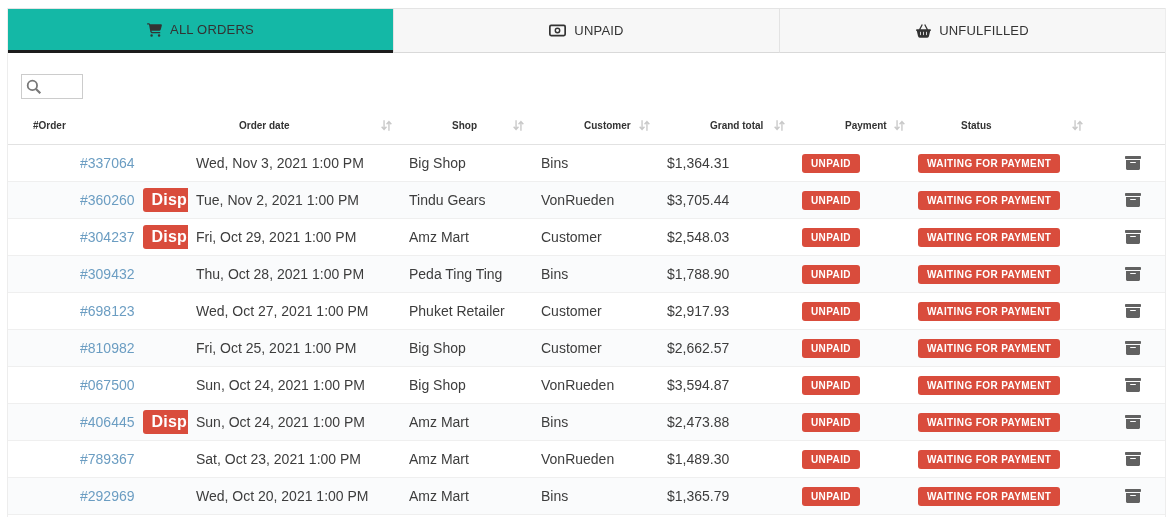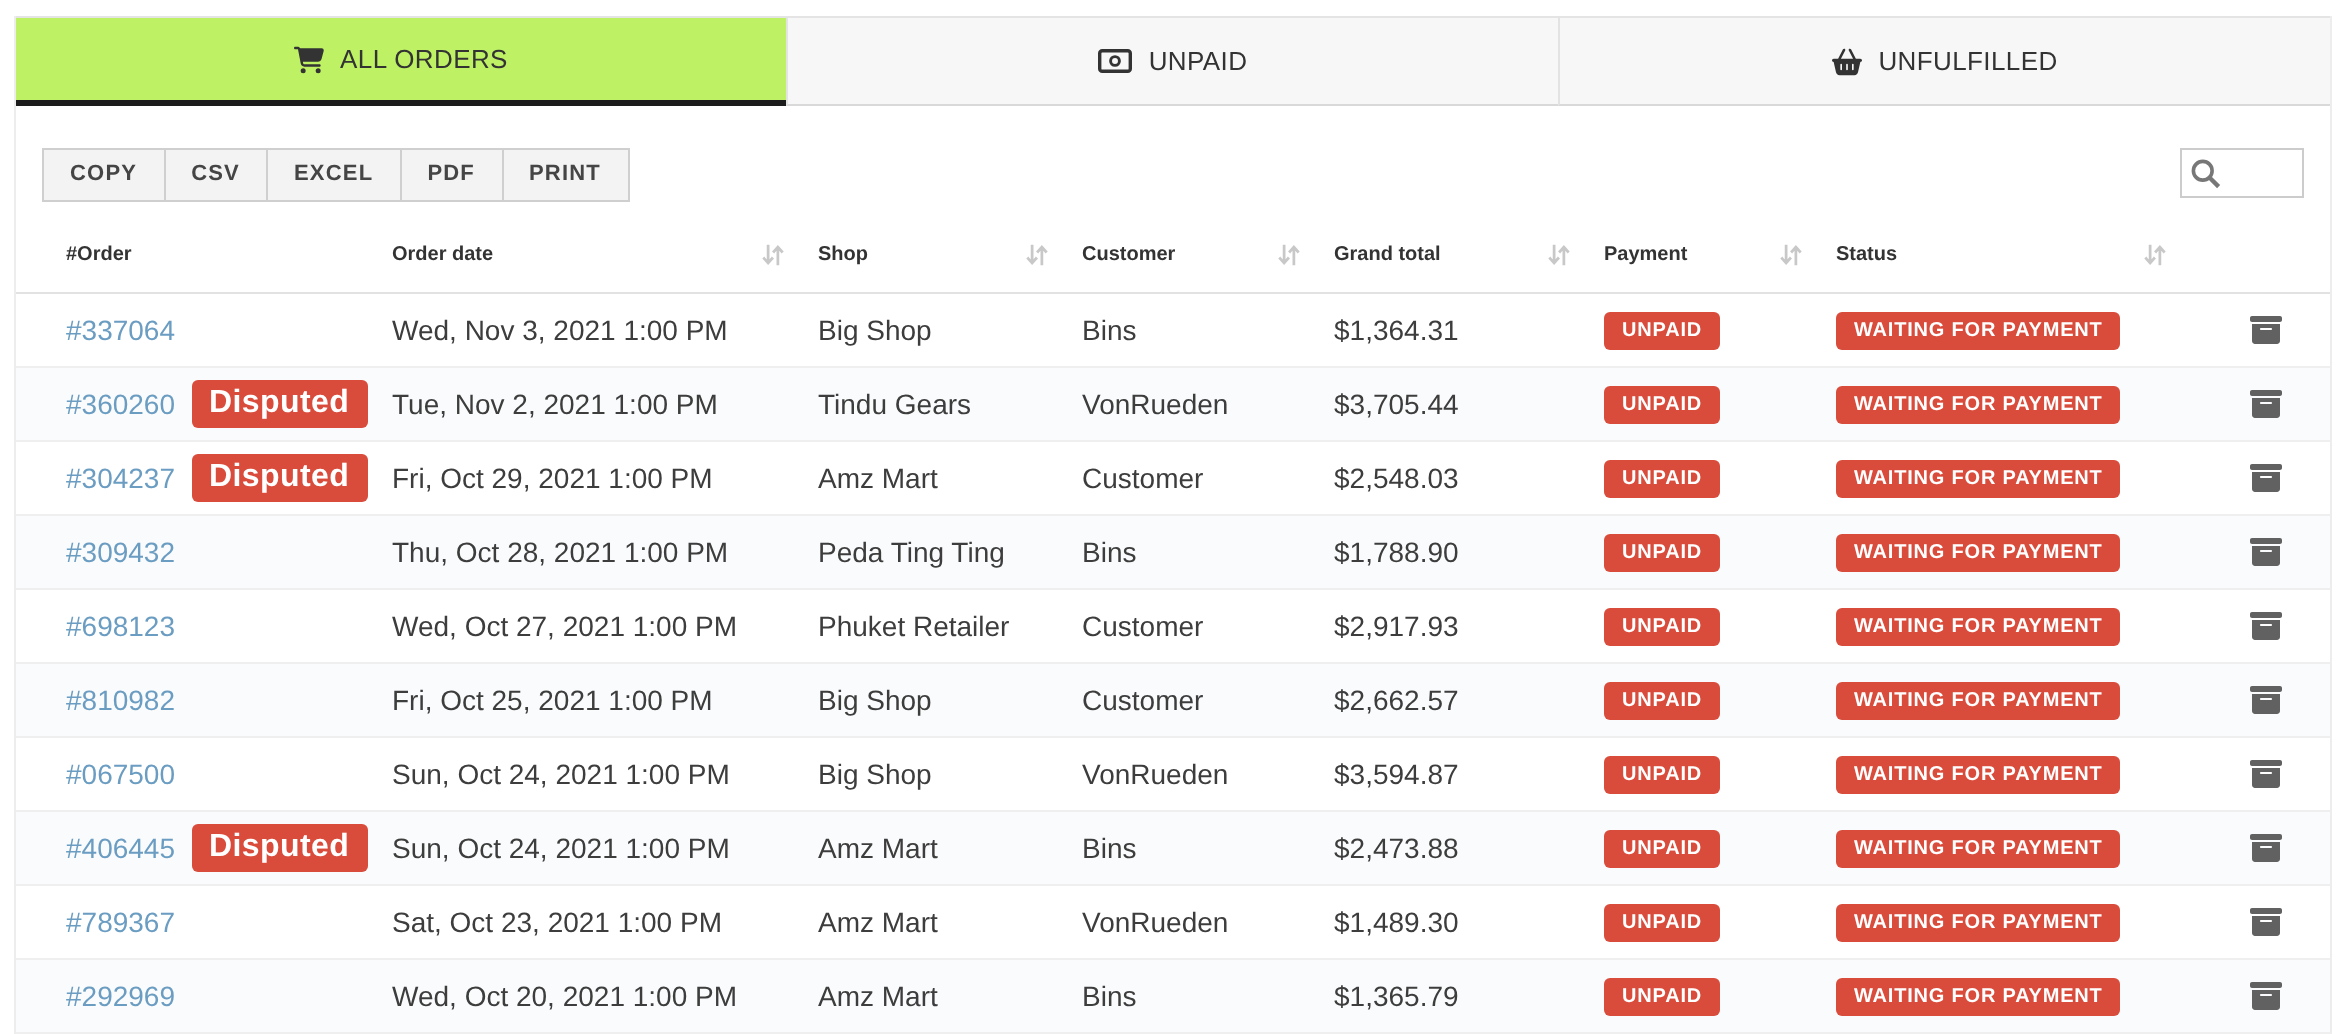--- a/index.html
+++ b/index.html
@@ -11,21 +11,21 @@
   .panel { margin:8px 7px 0; border-left:1px solid #ededed; border-right:1px solid #ededed; min-height:509px; }
 
   
   .tabs { display:flex; border-top:1px solid #e4e4e4; }
   .tab {
     flex:1; height:44px; display:flex; align-items:center; justify-content:center; gap:8px;
     background:#f7f7f7; border-bottom:1px solid #d9d9d9; border-left:1px solid #e3e3e3;
     font-size:13px; font-weight:400; color:#333; letter-spacing:.2px; cursor:pointer; white-space:nowrap;
   }
   .tab:first-child { border-left:none; }
-  .tab.active { background:#bef264; border-bottom:3px solid var(--underline,#1c1c1c); }
+  .tab.active { background:#14b8a6; border-bottom:3px solid var(--underline,#1c1c1c); }
   .tab .ticon { display:flex; align-items:center; }
 
   
   .toolbar { display:flex; justify-content:space-between; align-items:flex-start; padding:21px 13px 11px 13px; }
   .btn-group { display:inline-flex; }
   .btn {
     background:#f3f3f3; border:1px solid #cfcfcf; border-left-width:0;
     padding:6px 13px; font-size:11px; font-weight:700; color:#454545; letter-spacing:.6px;
     cursor:pointer; font-family:inherit; line-height:1.2;
   }
@@ -33,27 +33,27 @@
   .search { position:relative; width:62px; height:25px; border:1px solid #ccc; background:#fff; }
   .search .sicon { position:absolute; left:3px; top:3px; pointer-events:none; }
   .search input { width:100%; height:100%; border:none; outline:none; background:transparent; padding:2px 3px 2px 24px; font-size:12px; font-family:inherit; }
 
   
   table { width:100%; border-collapse:collapse; font-size:14px; table-layout:fixed; }
   thead th {
     text-align:left; font-weight:700; font-size:10px; color:#333;
     padding:9px 8px 12px; border-bottom:1px solid #e2e2e2;
   }
-  .thwrap { display:flex; align-items:center; justify-content:space-between; gap:6px; }
+  .thwrap { display:flex; align-items:center; justify-content:space-between; gap:6px;margin-left:43px; }
   .sorti { flex:0 0 auto; opacity:.95; }
   tbody td { padding:0 8px; height:37px; border-bottom:1px solid #efefef; color:#3d3d3d; white-space:nowrap; overflow:hidden; }
   tbody tr:nth-child(even) { background:#fafbfc; }
   th.c-order, td.c-order { padding-left:25px; }
   td.c-order { color:#6b9dc2; }
-  .ordwrap { display:flex; align-items:center; gap:8px; }
+  .ordwrap { display:flex; align-items:center; gap:8px;margin-left:47px; }
   a.order-link { color:var(--link,#6b9dc2); text-decoration:none; }
   .badge {
     display:inline-block; background:var(--red,#d94c3c); color:#fff; font-weight:700;
     font-size:10px; letter-spacing:.4px; padding:5px 9px 4px; border-radius:3px; line-height:1; white-space:nowrap;
   }
   .badge.disputed { font-size:16px; padding:4px 9px; letter-spacing:.2px; }
   td.c-arch { text-align:right; padding-right:21px; }
   .arch { background:none; border:none; padding:2px; margin:0; cursor:pointer; line-height:0; }
   .hidden-defs { position:absolute; width:0; height:0; overflow:hidden; }
 </style>
@@ -98,27 +98,20 @@
       <span class="ticon">
         <svg width="15" height="14" viewBox="0 0 576 512">
             <path fill="#333" d="M171.7 192H404.3L322.7 35.1c-6.1-11.8-1.5-26.3 10.2-32.4s26.3-1.5 32.4 10.2L458.4 192H544c17.7 0 32 14.3 32 32s-14.3 32-32 32l-43.6 190.7C493.1 478.8 466.5 512 432.9 512H143.1c-33.6 0-61.1-33.2-67.5-65.3L32 256c-17.7 0-32-14.3-32-32s14.3-32 32-32h85.6L210.7 12.9c6.1-11.7 20.6-16.3 32.4-10.2s16.3 20.6 10.2 32.4L171.7 192zM192 304c0-8.8-7.2-16-16-16s-16 7.2-16 16v96c0 8.8 7.2 16 16 16s16-7.2 16-16V304zm80 0v96c0 8.8 7.2 16 16 16s16-7.2 16-16V304c0-8.8-7.2-16-16-16s-16 7.2-16 16zm144 0c0-8.8-7.2-16-16-16s-16 7.2-16 16v96c0 8.8 7.2 16 16 16s16-7.2 16-16V304z"></path>
           </svg>
       </span>
       <span>UNFULFILLED</span>
     </div>
   </div>
 
   <div class="toolbar">
-    <div class="btn-group">
-      <button class="btn">COPY</button>
-      <button class="btn">CSV</button>
-      <button class="btn">EXCEL</button>
-      <button class="btn">PDF</button>
-      <button class="btn">PRINT</button>
-    </div>
     <div class="search">
       <span class="sicon">
         <svg width="18" height="18" viewBox="0 0 20 20">
             <circle cx="8.2" cy="8.2" r="5.2" fill="none" stroke="#777" stroke-width="2"></circle>
             <line x1="12.2" y1="12.2" x2="17" y2="17" stroke="#777" stroke-width="2.4"></line>
           </svg>
       </span>
       <input type="text" value="" style="">
     </div>
   </div>

